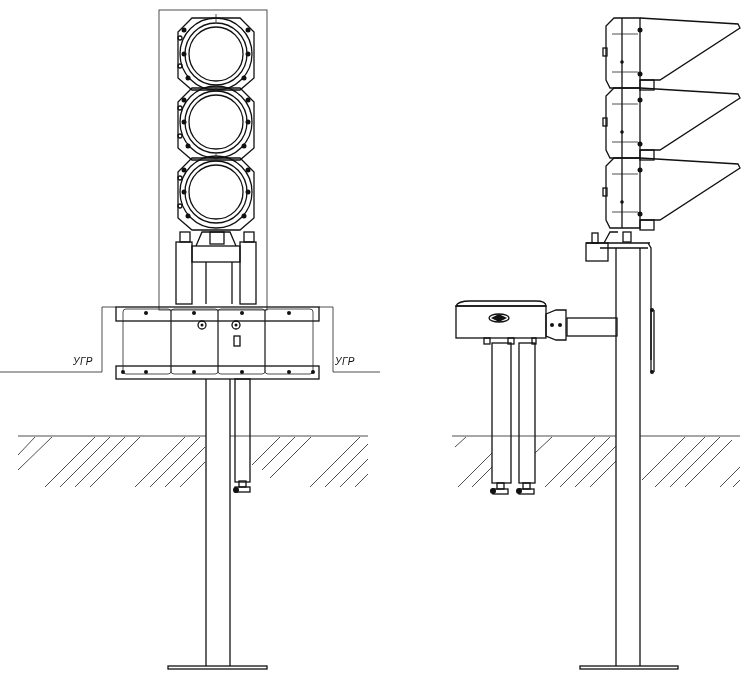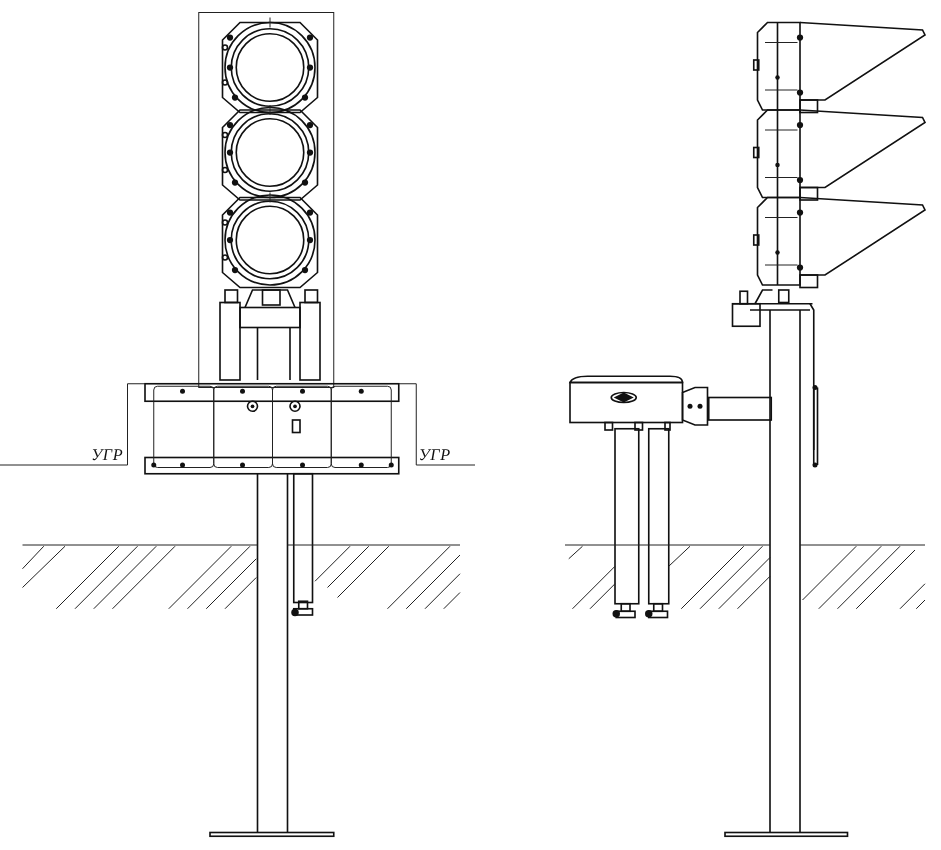--- a/index.html
+++ b/index.html
@@ -1,21 +1,21 @@
 <!DOCTYPE html>
 <html><head>
 <meta charset="utf-8">
 <style>
   html,body{margin:0;padding:0;background:#ffffff;}
   body{width:753px;height:680px;overflow:hidden;position:relative;font-family:"Liberation Serif",serif;}
   #drawing{position:absolute;left:0;top:0;width:753px;height:680px;}
   .ln{stroke:#111;stroke-width:1.3;fill:none;}
   .thin{stroke:#222;stroke-width:0.8;fill:none;}
   .dot{fill:#111;}
-  .label{position:absolute;font-family:Liberation Serif, serif;font-style:italic;font-size:13px;color:#111;letter-spacing:0.5px;}
+  .label{position:absolute;font-family:Liberation Sans, sans-serif;font-style:italic;font-size:10px;color:#111;letter-spacing:0.5px;}
 </style>
 </head>
 <body>
 
 <svg id="drawing" viewBox="0 0 753 680" xmlns="http://www.w3.org/2000/svg">
 
   <g>
 
     <rect class="thin" x="159" y="10" width="108" height="300"></rect>
 

